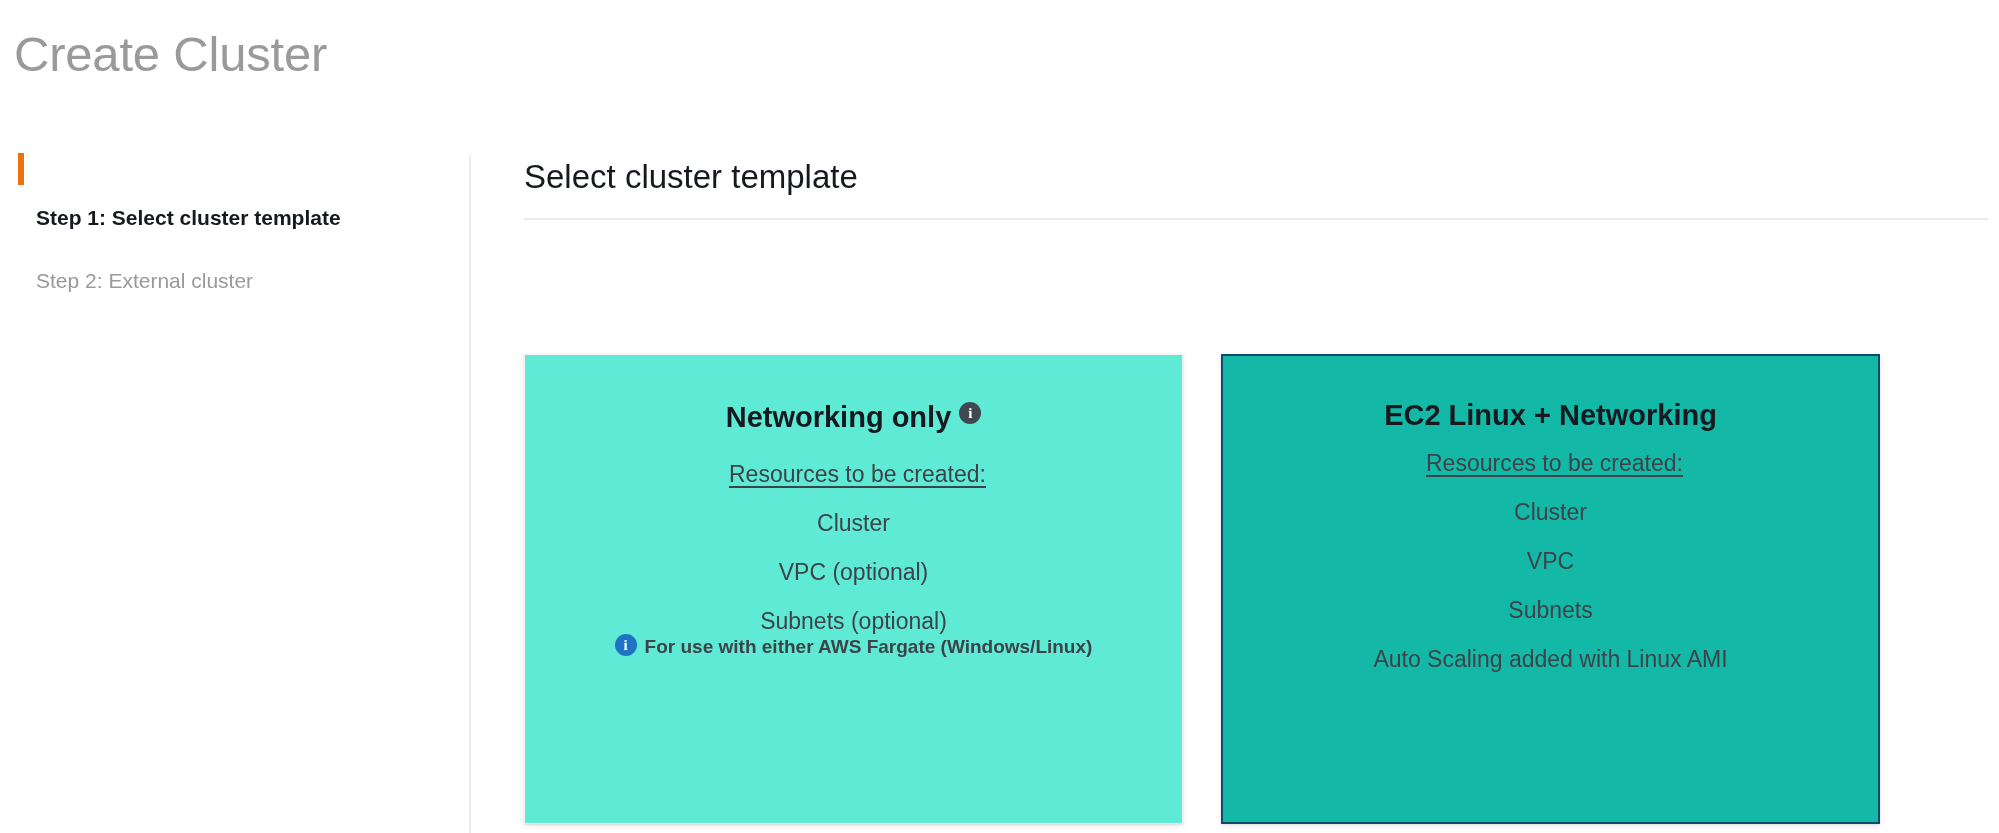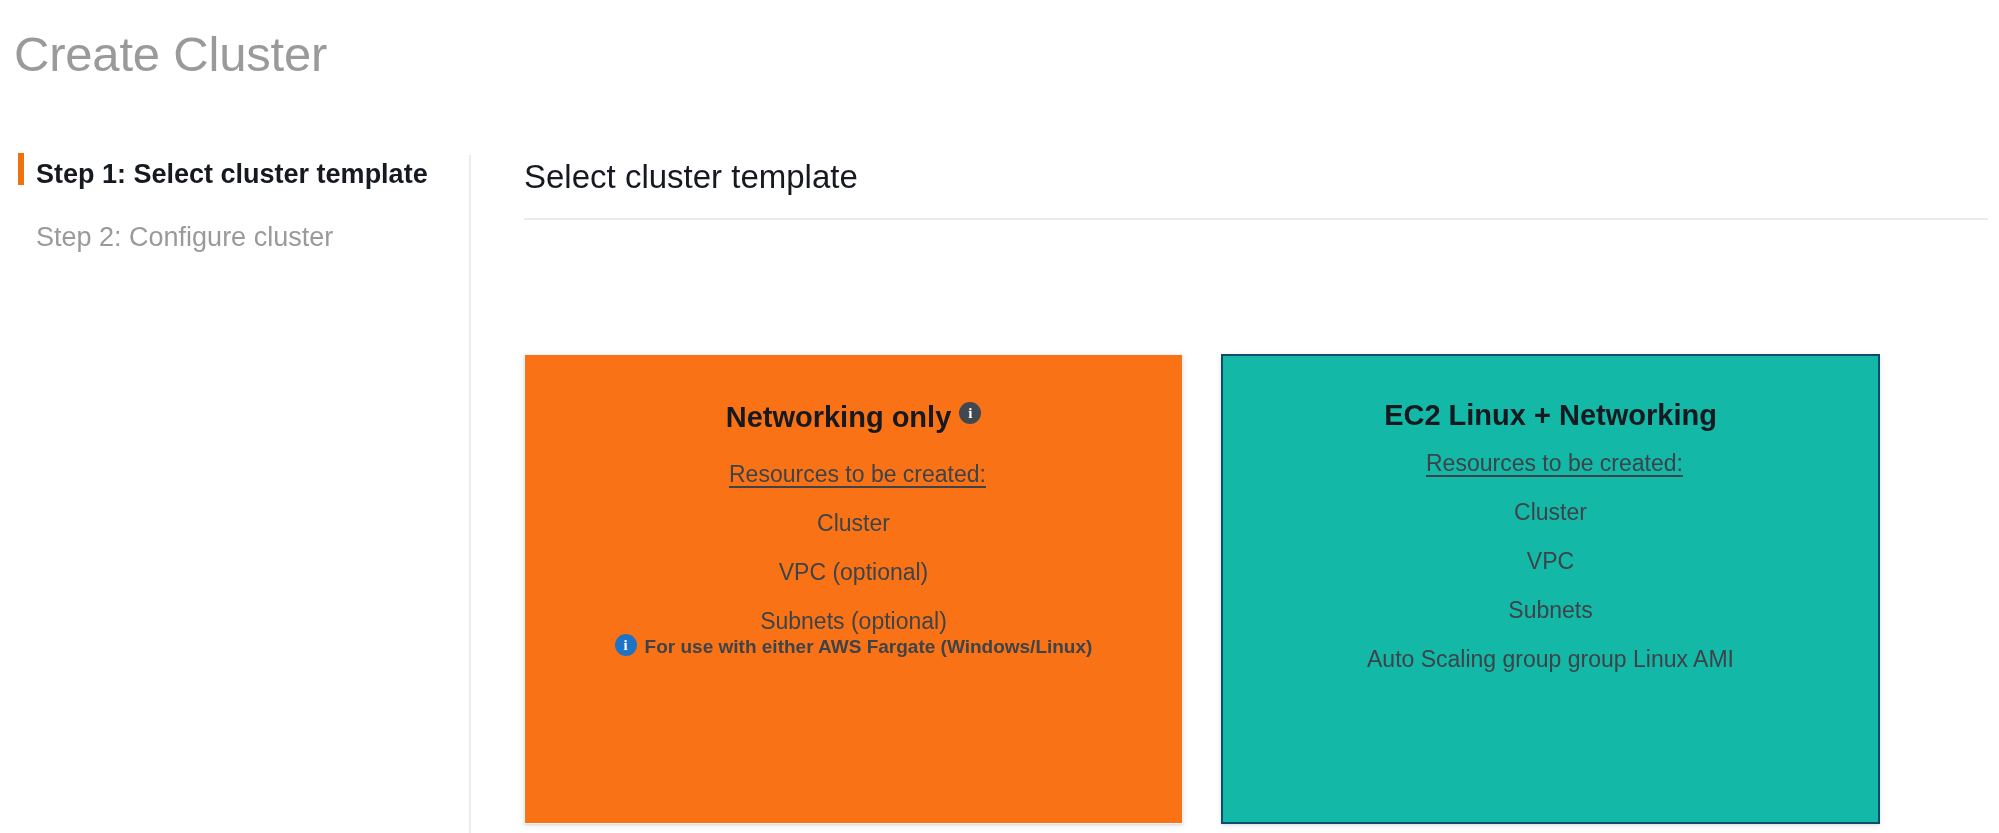--- a/index.html
+++ b/index.html
@@ -47,23 +47,24 @@
     position: absolute;
     left: 469px;
     top: 155px;
     width: 2px;
     height: 678px;
     background: #eaeded;
   }
   .step {
     position: absolute;
     left: 36px;
-    font-size: 27px;
+    font-size: 21px;
     line-height: 1.2;
     white-space: nowrap;
+    margin-top: 47px;
   }
   .step-1 {
     top: 8px;
     font-weight: 700;
     color: #16191f;
   }
   .step-2 {
     top: 71px;
     font-weight: 400;
     color: #9a9a9a;
@@ -121,21 +122,21 @@
   .card {
     position: absolute;
     top: 0;
     width: 659px;
     height: 470px;
     padding-top: 42px;
     text-align: center;
   }
   .card-networking {
     left: 0;
-    background: #f97316;
+    background: #5eead4;
     border: 1px solid #f2f3f3;
     box-shadow: 0 1px 2px rgba(0,0,0,0.10), 0 2px 7px rgba(0,0,0,0.08);
   }
   .card-ec2 {
     left: 697px;
     background: #14b8a6;
     border: 2px solid #0c4a6e;
     box-shadow: 0 1px 2px rgba(0,0,0,0.08), 0 2px 7px rgba(0,0,0,0.07);
   }
 
@@ -224,21 +225,21 @@
 </head>
 <body>
 
 <div id="page">
 
   <div class="page-title">Create Cluster</div>
 
   <div class="sidebar">
     <div class="step-marker"></div>
     <div class="step step-1">Step 1: Select cluster template</div>
-    <div class="step step-2">Step 2: Configure cluster</div>
+    <div class="step step-2">Step 2: External cluster</div>
   </div>
   <div class="sidebar-divider"></div>
 
   <div class="main">
 
     <div class="section-title">Select cluster template</div>
 
     <div class="section-rule"></div>
 
 
@@ -267,20 +268,20 @@
       <div class="card card-ec2">
 
         <div class="card-title">EC2 Linux + Networking</div>
 
         <div class="card-subtitle">Resources to be created:</div>
 
         <ul class="resource-list">
           <li class="resource-item">Cluster</li>
           <li class="resource-item">VPC</li>
           <li class="resource-item">Subnets</li>
-          <li class="resource-item">Auto Scaling group group Linux AMI</li>
+          <li class="resource-item">Auto Scaling added with Linux AMI</li>
         </ul>
 
       </div>
 
     </div>
   </div>
 </div>
 
 </body></html>

